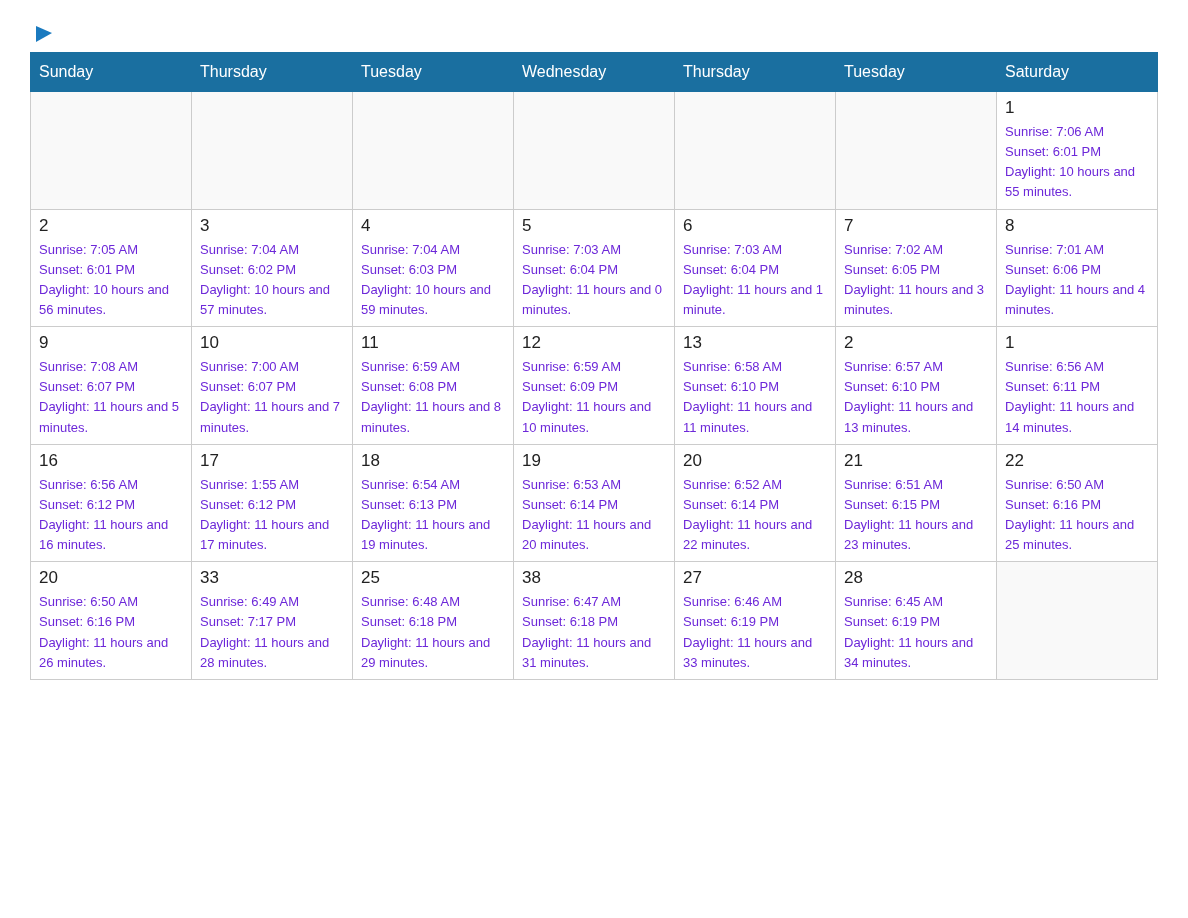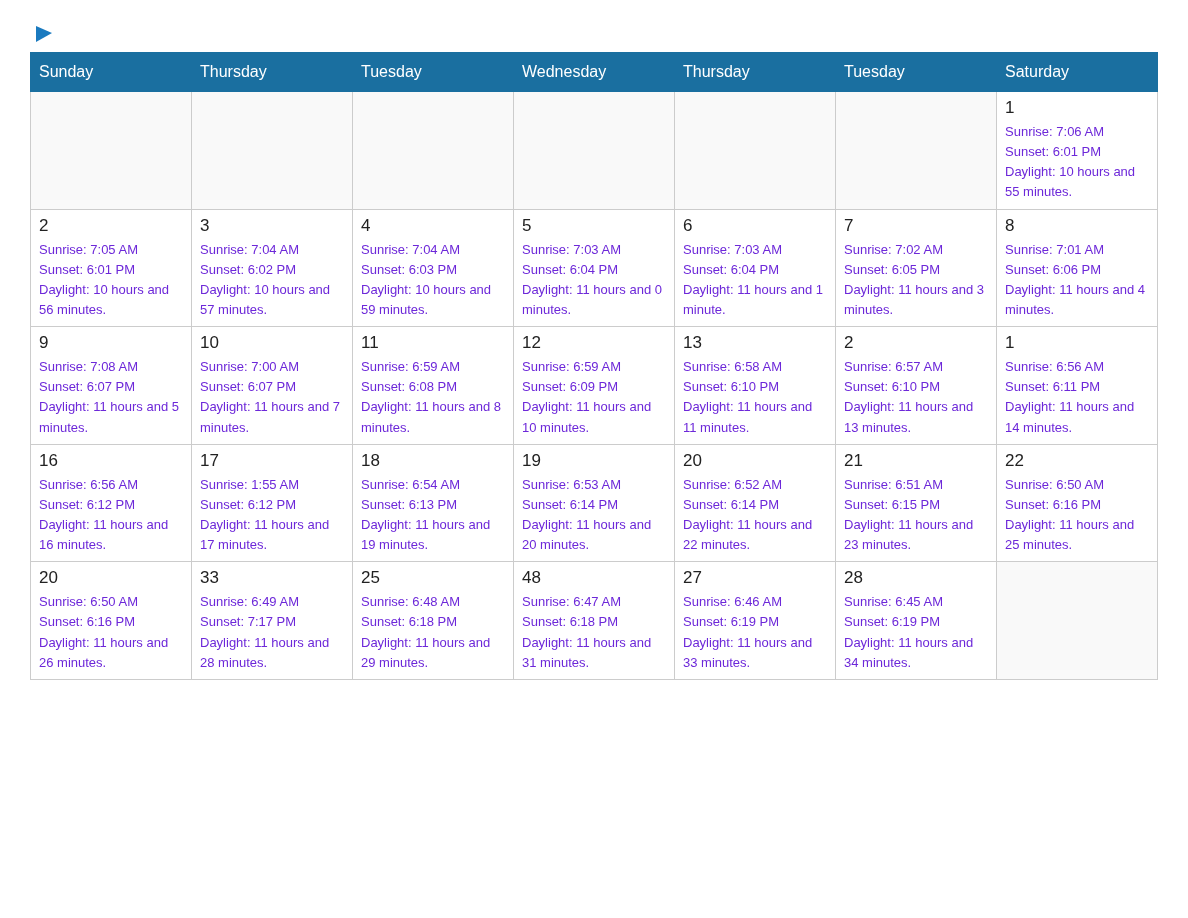--- a/index.html
+++ b/index.html
@@ -304,21 +304,21 @@
 and 28 minutes.</div>
         </td>
         <td>
           <span class="day-number">25</span>
           <div class="day-info">Sunrise: 6:48 AM
 Sunset: 6:18 PM
 Daylight: 11 hours
 and 29 minutes.</div>
         </td>
         <td>
-          <span class="day-number">48</span>
+          <span class="day-number">38</span>
           <div class="day-info">Sunrise: 6:47 AM
 Sunset: 6:18 PM
 Daylight: 11 hours
 and 31 minutes.</div>
         </td>
         <td>
           <span class="day-number">27</span>
           <div class="day-info">Sunrise: 6:46 AM
 Sunset: 6:19 PM
 Daylight: 11 hours

